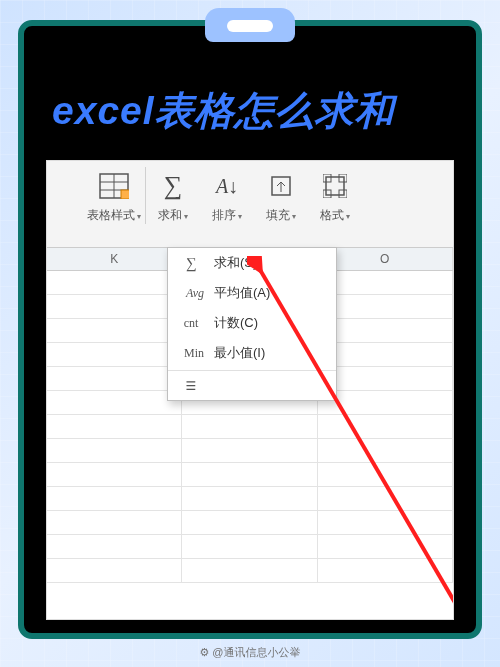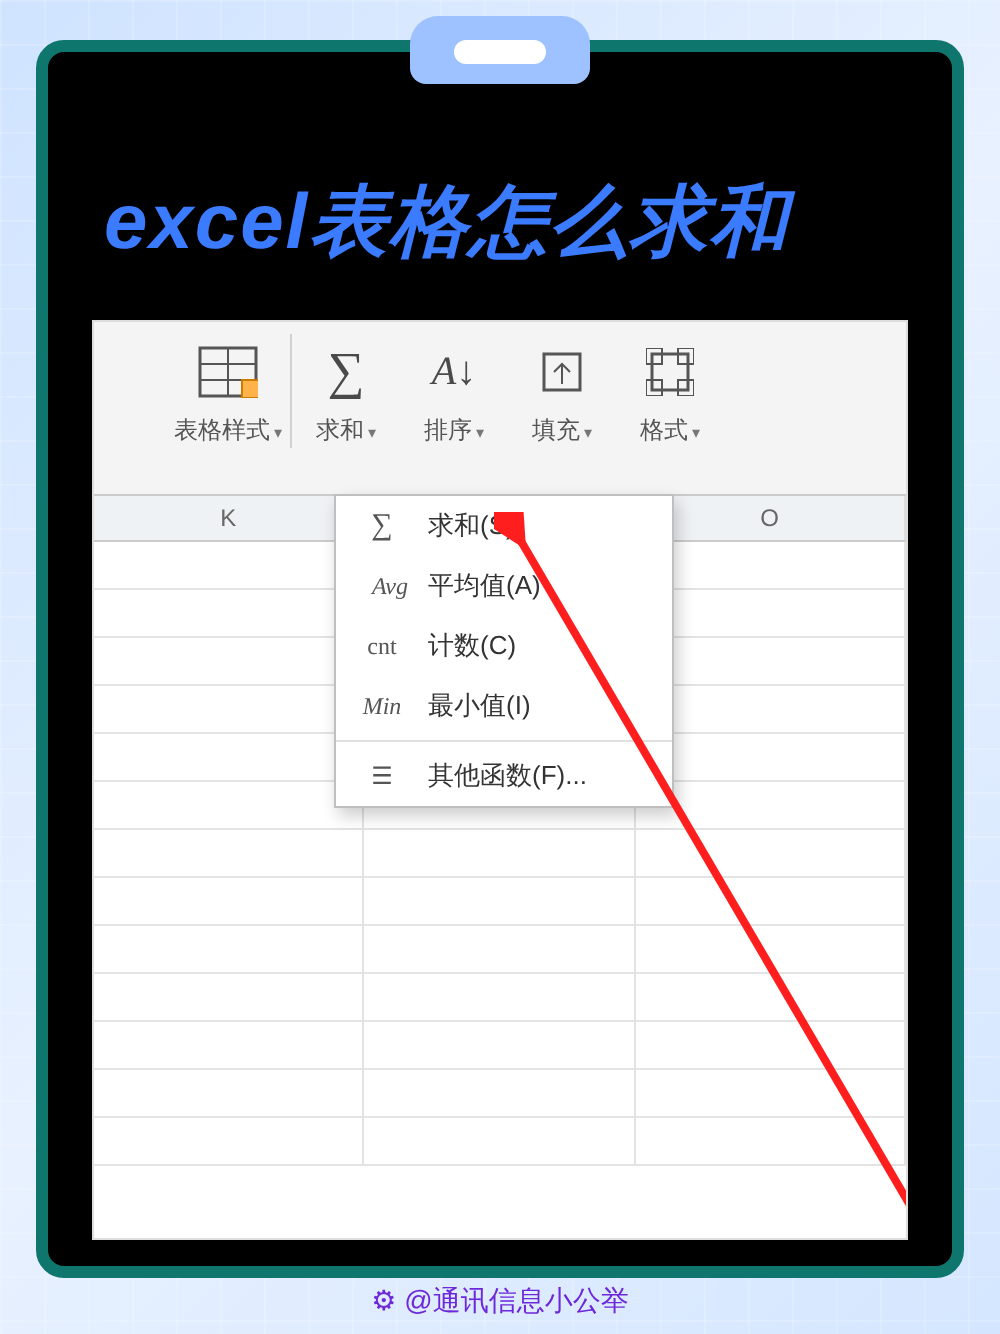--- a/index.html
+++ b/index.html
@@ -170,22 +170,22 @@
     left: 200px;
     top: 95px;
     pointer-events: none;
     z-index: 30;
   }
 
   .watermark {
     position: absolute;
     left: 50%; bottom: 7px;
     transform: translateX(-50%);
-    font-size: 14px;
-    color: #6d28d9;
+    font-size: 11px;
+    color: #737373;
   }
 </style>
 </head>
 <body>
 <div class="bg-pattern"></div>
 
 <div class="hanger"></div>
 
 <div class="card">
 
@@ -327,27 +327,26 @@
       </div>
       <div class="mi">
         <span class="mi-ico" style="font-style:italic;text-align:right;">Avg</span>
         <span>平均值(A)</span>
       </div>
       <div class="mi">
         <span class="mi-ico" style="">cnt</span>
         <span>计数(C)</span>
       </div>
       <div class="mi">
-        <span class="mi-ico" style="font-style:italic;">Min</span>
+        <span class="mi-ico" style="text-align:right;">Min</span>
         <span>最小值(I)</span>
       </div>
       <hr>
       <div class="mi">
         <span class="mi-ico">☰</span>
-        <span>其他函数(F)...</span>
       </div>
     </div>
 
     <svg class="arrow" width="230" height="370">
       <defs>
         <marker id="ah" markerWidth="12" markerHeight="12" refX="2" refY="6" orient="auto">
           <path d="M12 0 L0 6 L12 12 z" fill="#ff1e1e"></path>
         </marker>
       </defs>
       <line x1="210" y1="350" x2="12" y2="12" stroke="#ff1e1e" stroke-width="4" marker-end="url(#ah)"></line>

